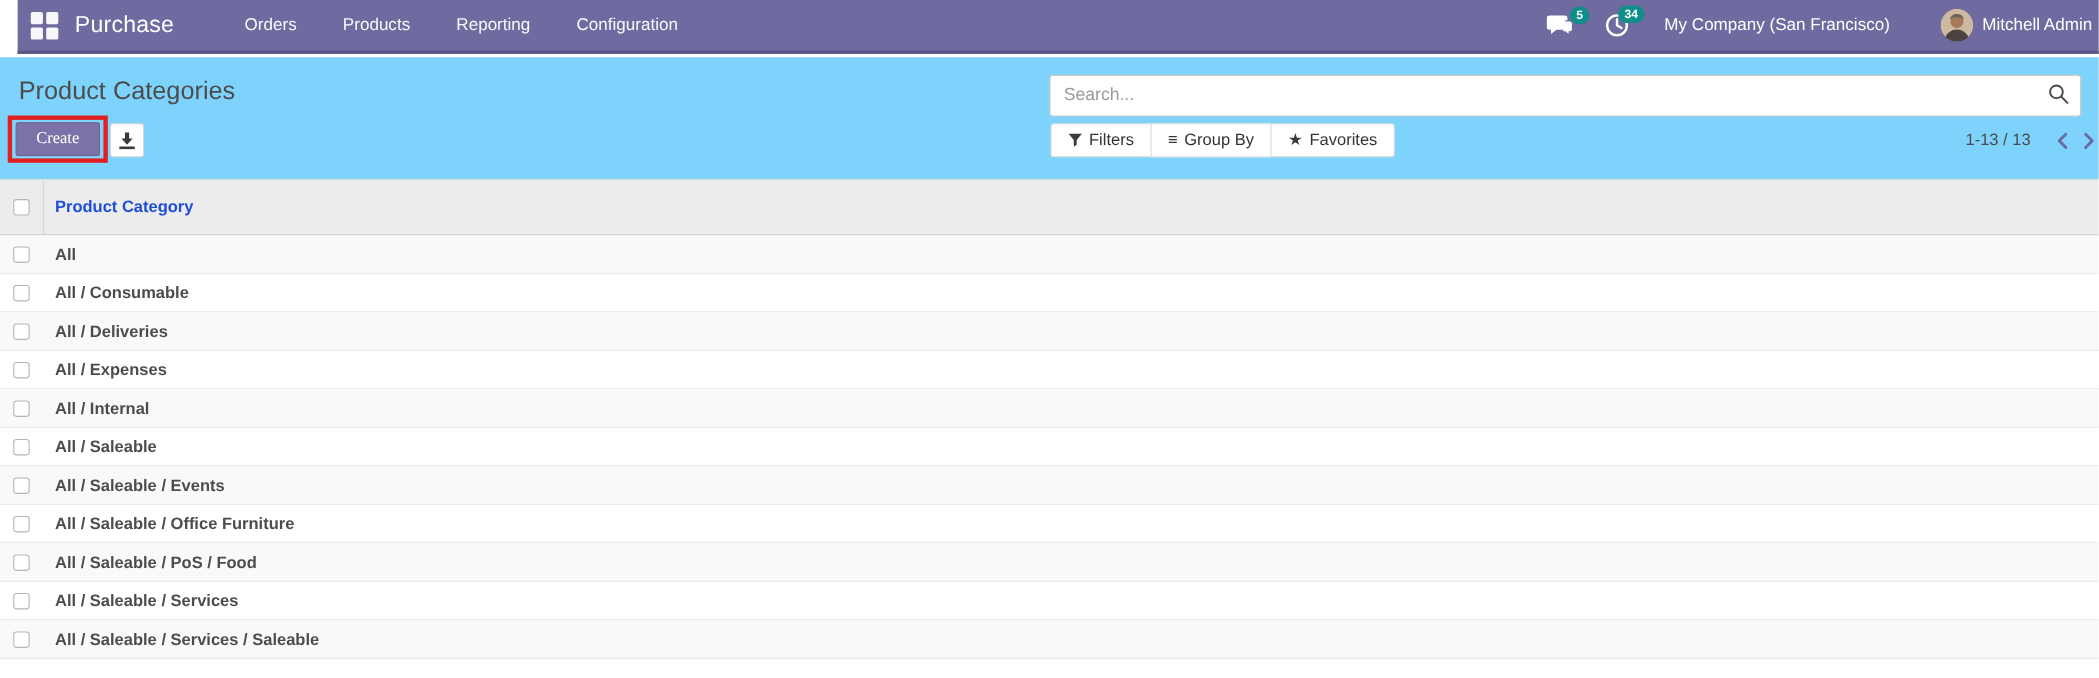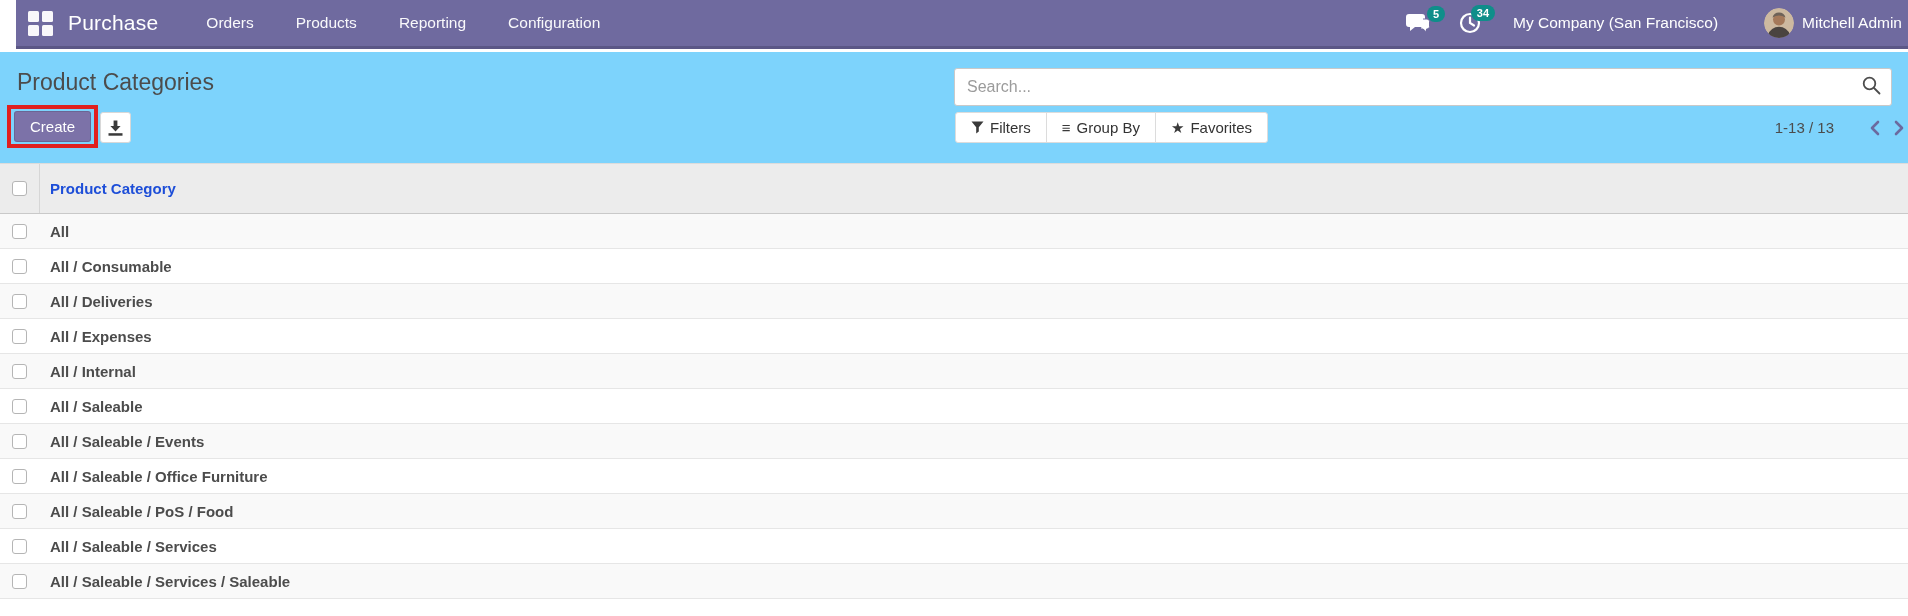--- a/index.html
+++ b/index.html
@@ -11,21 +11,21 @@
     position:absolute;top:0;left:16px;width:100%;height:49px;
     background:var(--navbar-bg,#6f6a9f);
     border-bottom:3px solid var(--navbar-border,#5b5786);
     display:flex;justify-content:space-between;align-items:center;
     box-sizing:border-box;padding:0 22px 0 12px;color:#fff;
   }
   .nav-left{display:flex;align-items:center;height:100%;}
   .apps-icon{width:25px;height:25px;display:grid;grid-template-columns:1fr 1fr;gap:3px;cursor:pointer;}
   .apps-icon span{background:rgba(255,255,255,.95);border-radius:1.5px;}
   .brand{font-size:21px;font-weight:500;margin-left:15px;letter-spacing:.2px;cursor:pointer;}
-  .menu{display:flex;gap:42px;margin-left:48px;}
+  .menu{display:flex;gap:42px;margin-left:64px;}
   .menu a{color:rgba(255,255,255,.96);font-size:15.5px;text-decoration:none;cursor:pointer;}
   .nav-right{display:flex;align-items:center;}
   .icon-wrap{position:relative;margin-left:28px;cursor:pointer;display:flex;align-items:center;}
   .badge{
     position:absolute;top:-7px;right:-14px;
     background:var(--badge-bg,#0f8e8a);color:#fff;font-size:11px;font-weight:bold;
     padding:2px 6px;border-radius:10px;line-height:1.1;
   }
   .company{margin-left:32px;font-size:15.5px;cursor:pointer;}
   .user{display:flex;align-items:center;margin-left:46px;cursor:pointer;}
@@ -36,21 +36,21 @@
   .control-panel{position:absolute;top:52px;left:0;width:100%;height:111px;background:#7dd3fc;padding-left:20px;}
   .page-title{position:absolute;left:17px;top:17px;margin:0;font-size:23px;font-weight:400;color:#4c4c4c;}
   .red-annotation{
     position:absolute;left:7px;top:53px;width:83px;height:35px;
     border:4px solid var(--annotation-red,#e0201f);
     display:flex;align-items:center;justify-content:center;
   }
   .btn-create{
     width:77px;height:31px;border:1px solid rgba(0,0,0,.12);border-radius:3px;
     background:var(--primary-button-bg,#7c72a8);color:#fff;font-size:15px;
-    font-family:Liberation Sans, sans-serif;cursor:pointer;
+    font-family:Liberation Serif, serif;cursor:pointer;
   }
   .btn-export{
     position:absolute;left:100px;top:60px;width:31px;height:31px;
     background:#fff;border:1px solid #d8d8d8;border-radius:3px;cursor:pointer;
     display:flex;align-items:center;justify-content:center;padding:0;
   }
   .search-box{position:absolute;left:954px;top:16px;width:938px;height:38px;}
   .search-box input{
     width:100%;height:100%;box-sizing:border-box;border:1px solid #c9c9c9;border-radius:3px;
     padding:0 40px 0 12px;font-size:16px;font-family:inherit;color:#4c4c4c;outline:none;
@@ -60,21 +60,21 @@
   .filter-group{position:absolute;left:955px;top:60px;height:31px;display:flex;}
   .filter-group button{
     height:31px;background:#fff;border:1px solid #dcdcdc;margin-left:-1px;
     font-size:15px;color:#333;font-family:inherit;cursor:pointer;
     display:flex;align-items:center;gap:6px;padding:0 15px;
   }
   .filter-group button:first-child{border-radius:3px 0 0 3px;margin-left:0;}
   .filter-group button:last-child{border-radius:0 3px 3px 0;}
   .glyph{font-size:15px;line-height:1;color:#3a3a3a;}
   .pager{position:absolute;right:16px;top:60px;height:31px;display:flex;align-items:center;}
-  .pager-range{font-size:15px;color:#4c4c4c;margin-right:28px;}
+  .pager-range{font-size:15px;color:#4c4c4c;margin-right:16px;}
   .pager-btn{cursor:pointer;display:flex;align-items:center;padding:0 6px;}
 
   
   .list-view{position:absolute;top:163px;left:0;width:100%;}
   .list-header{
     height:51px;box-sizing:border-box;background:#ececec;
     border-top:1px solid #dcdcdc;border-bottom:1px solid #c9c9c9;
     display:flex;align-items:center;font-size:15px;font-weight:bold;color:#1d4ed8;
   }
   .cb-cell{width:40px;box-sizing:border-box;padding-left:12px;display:flex;align-items:center;height:100%;}

